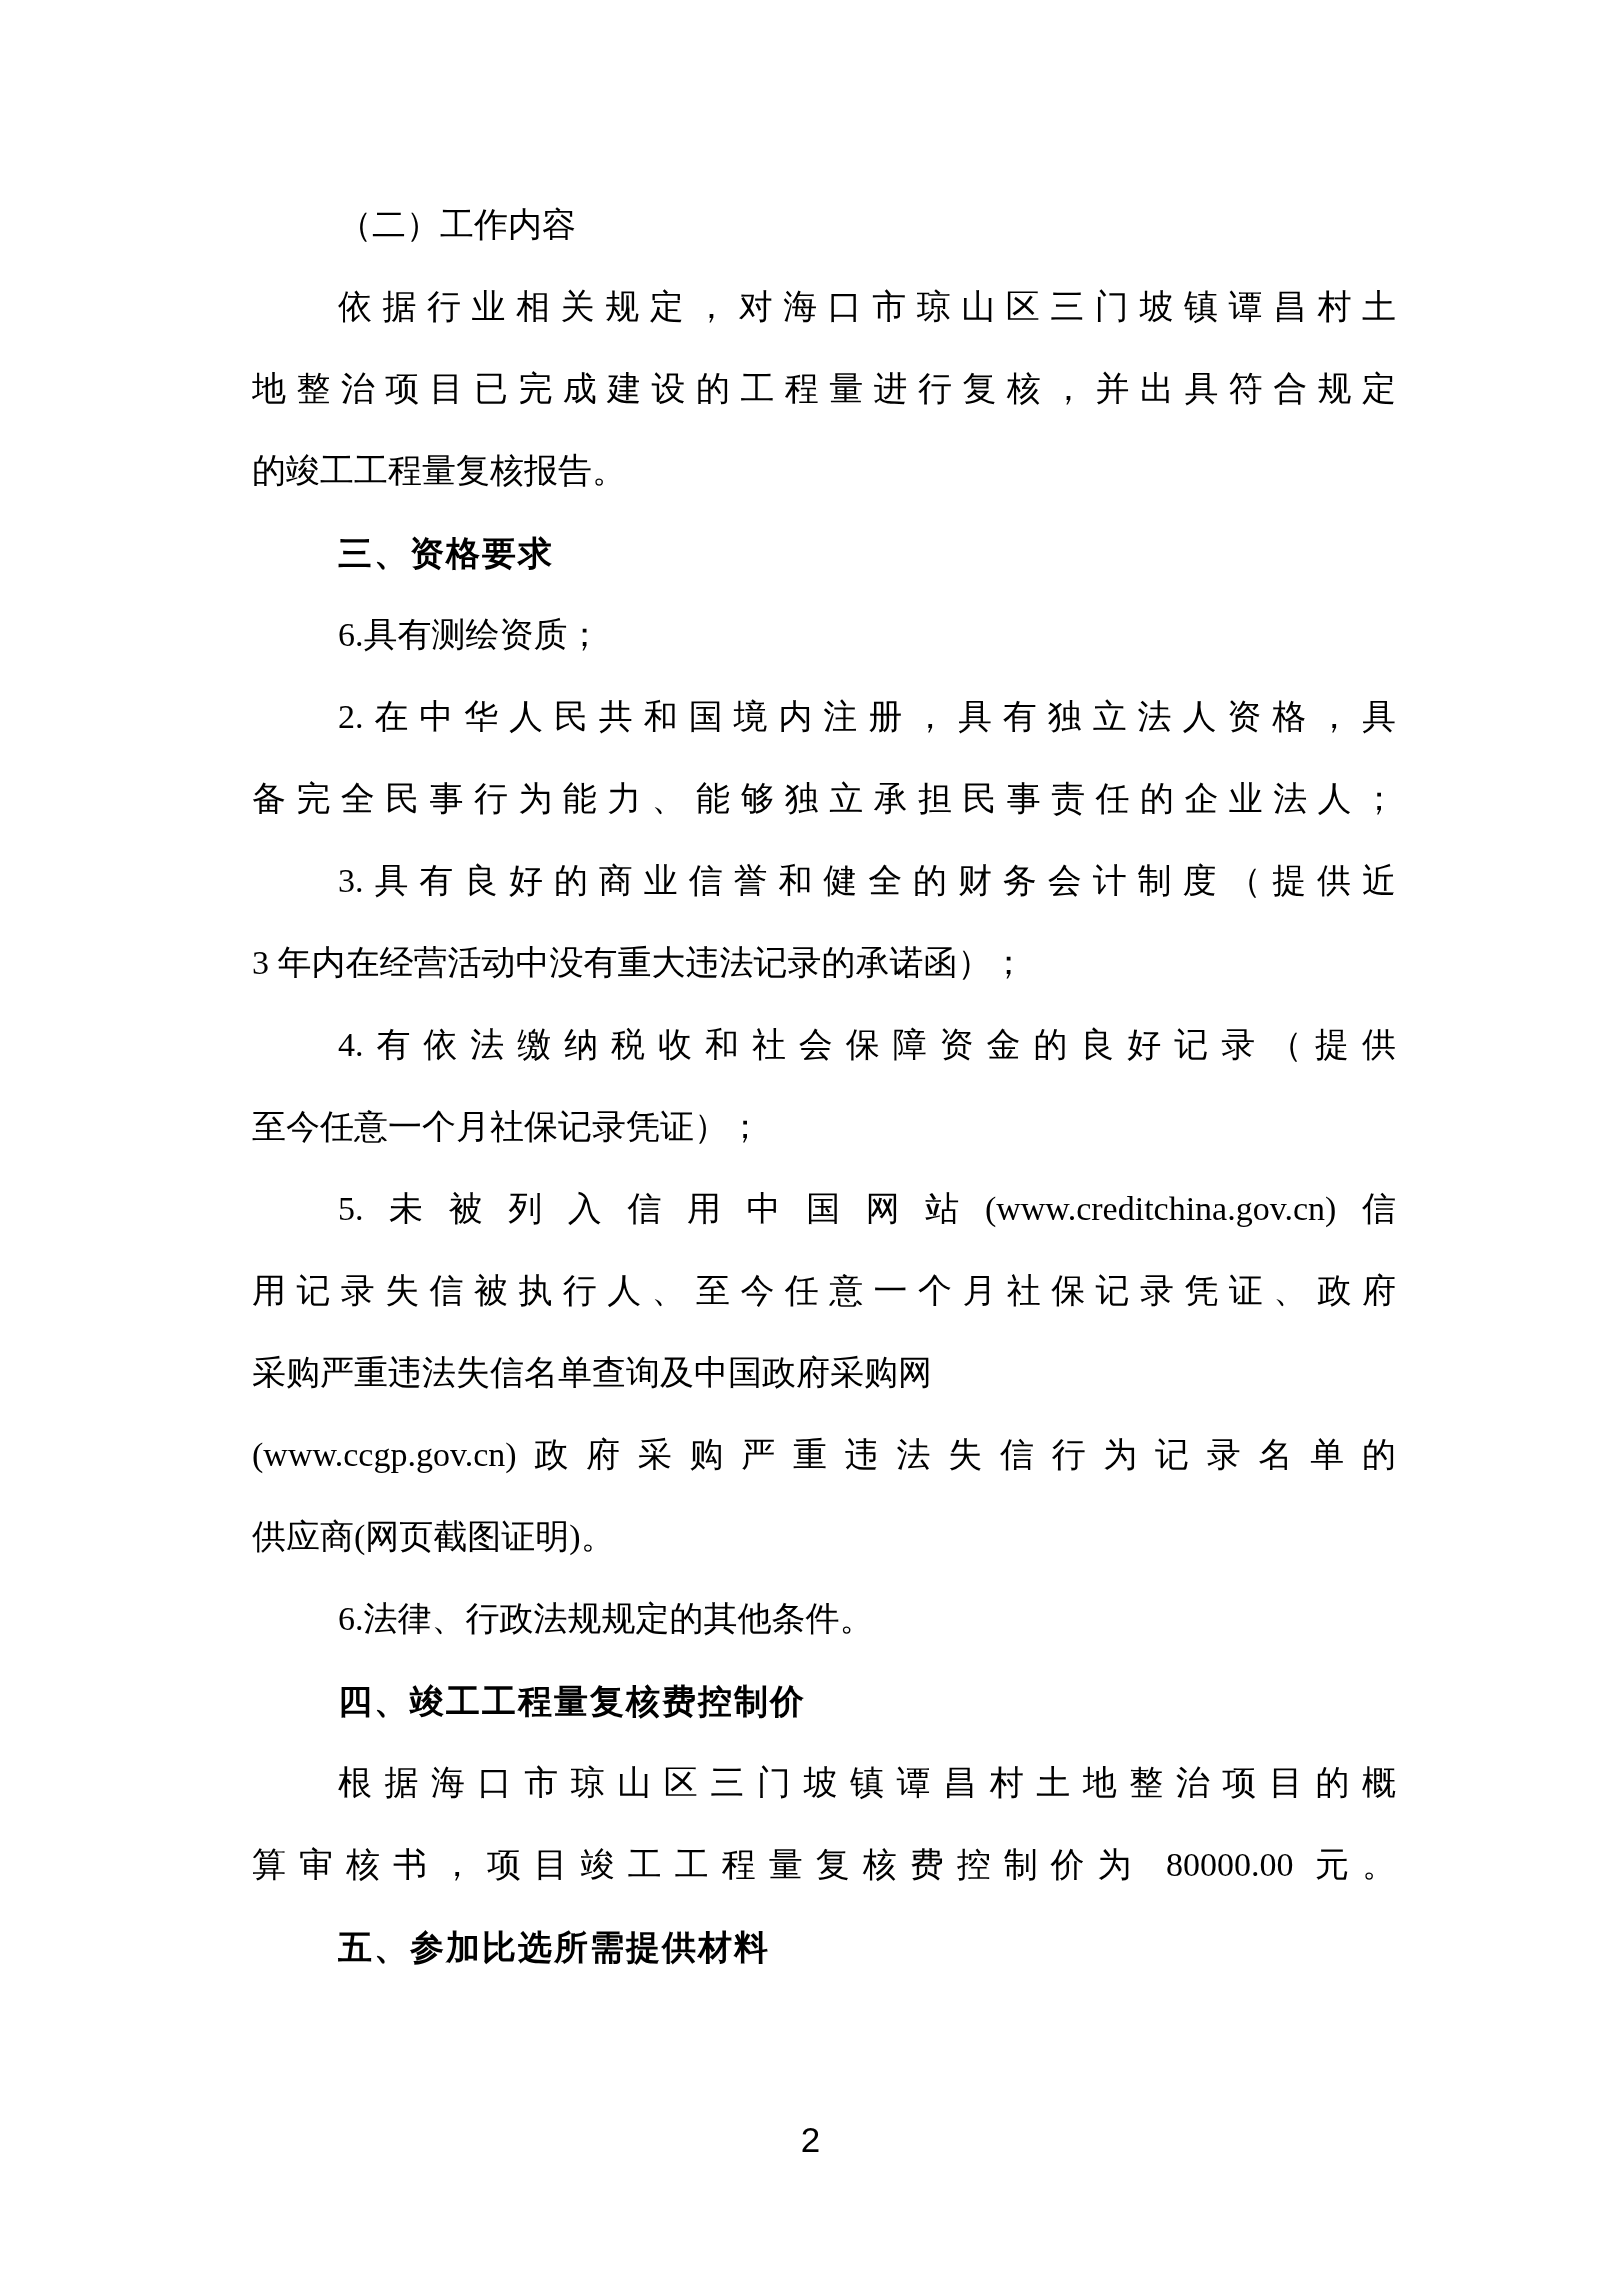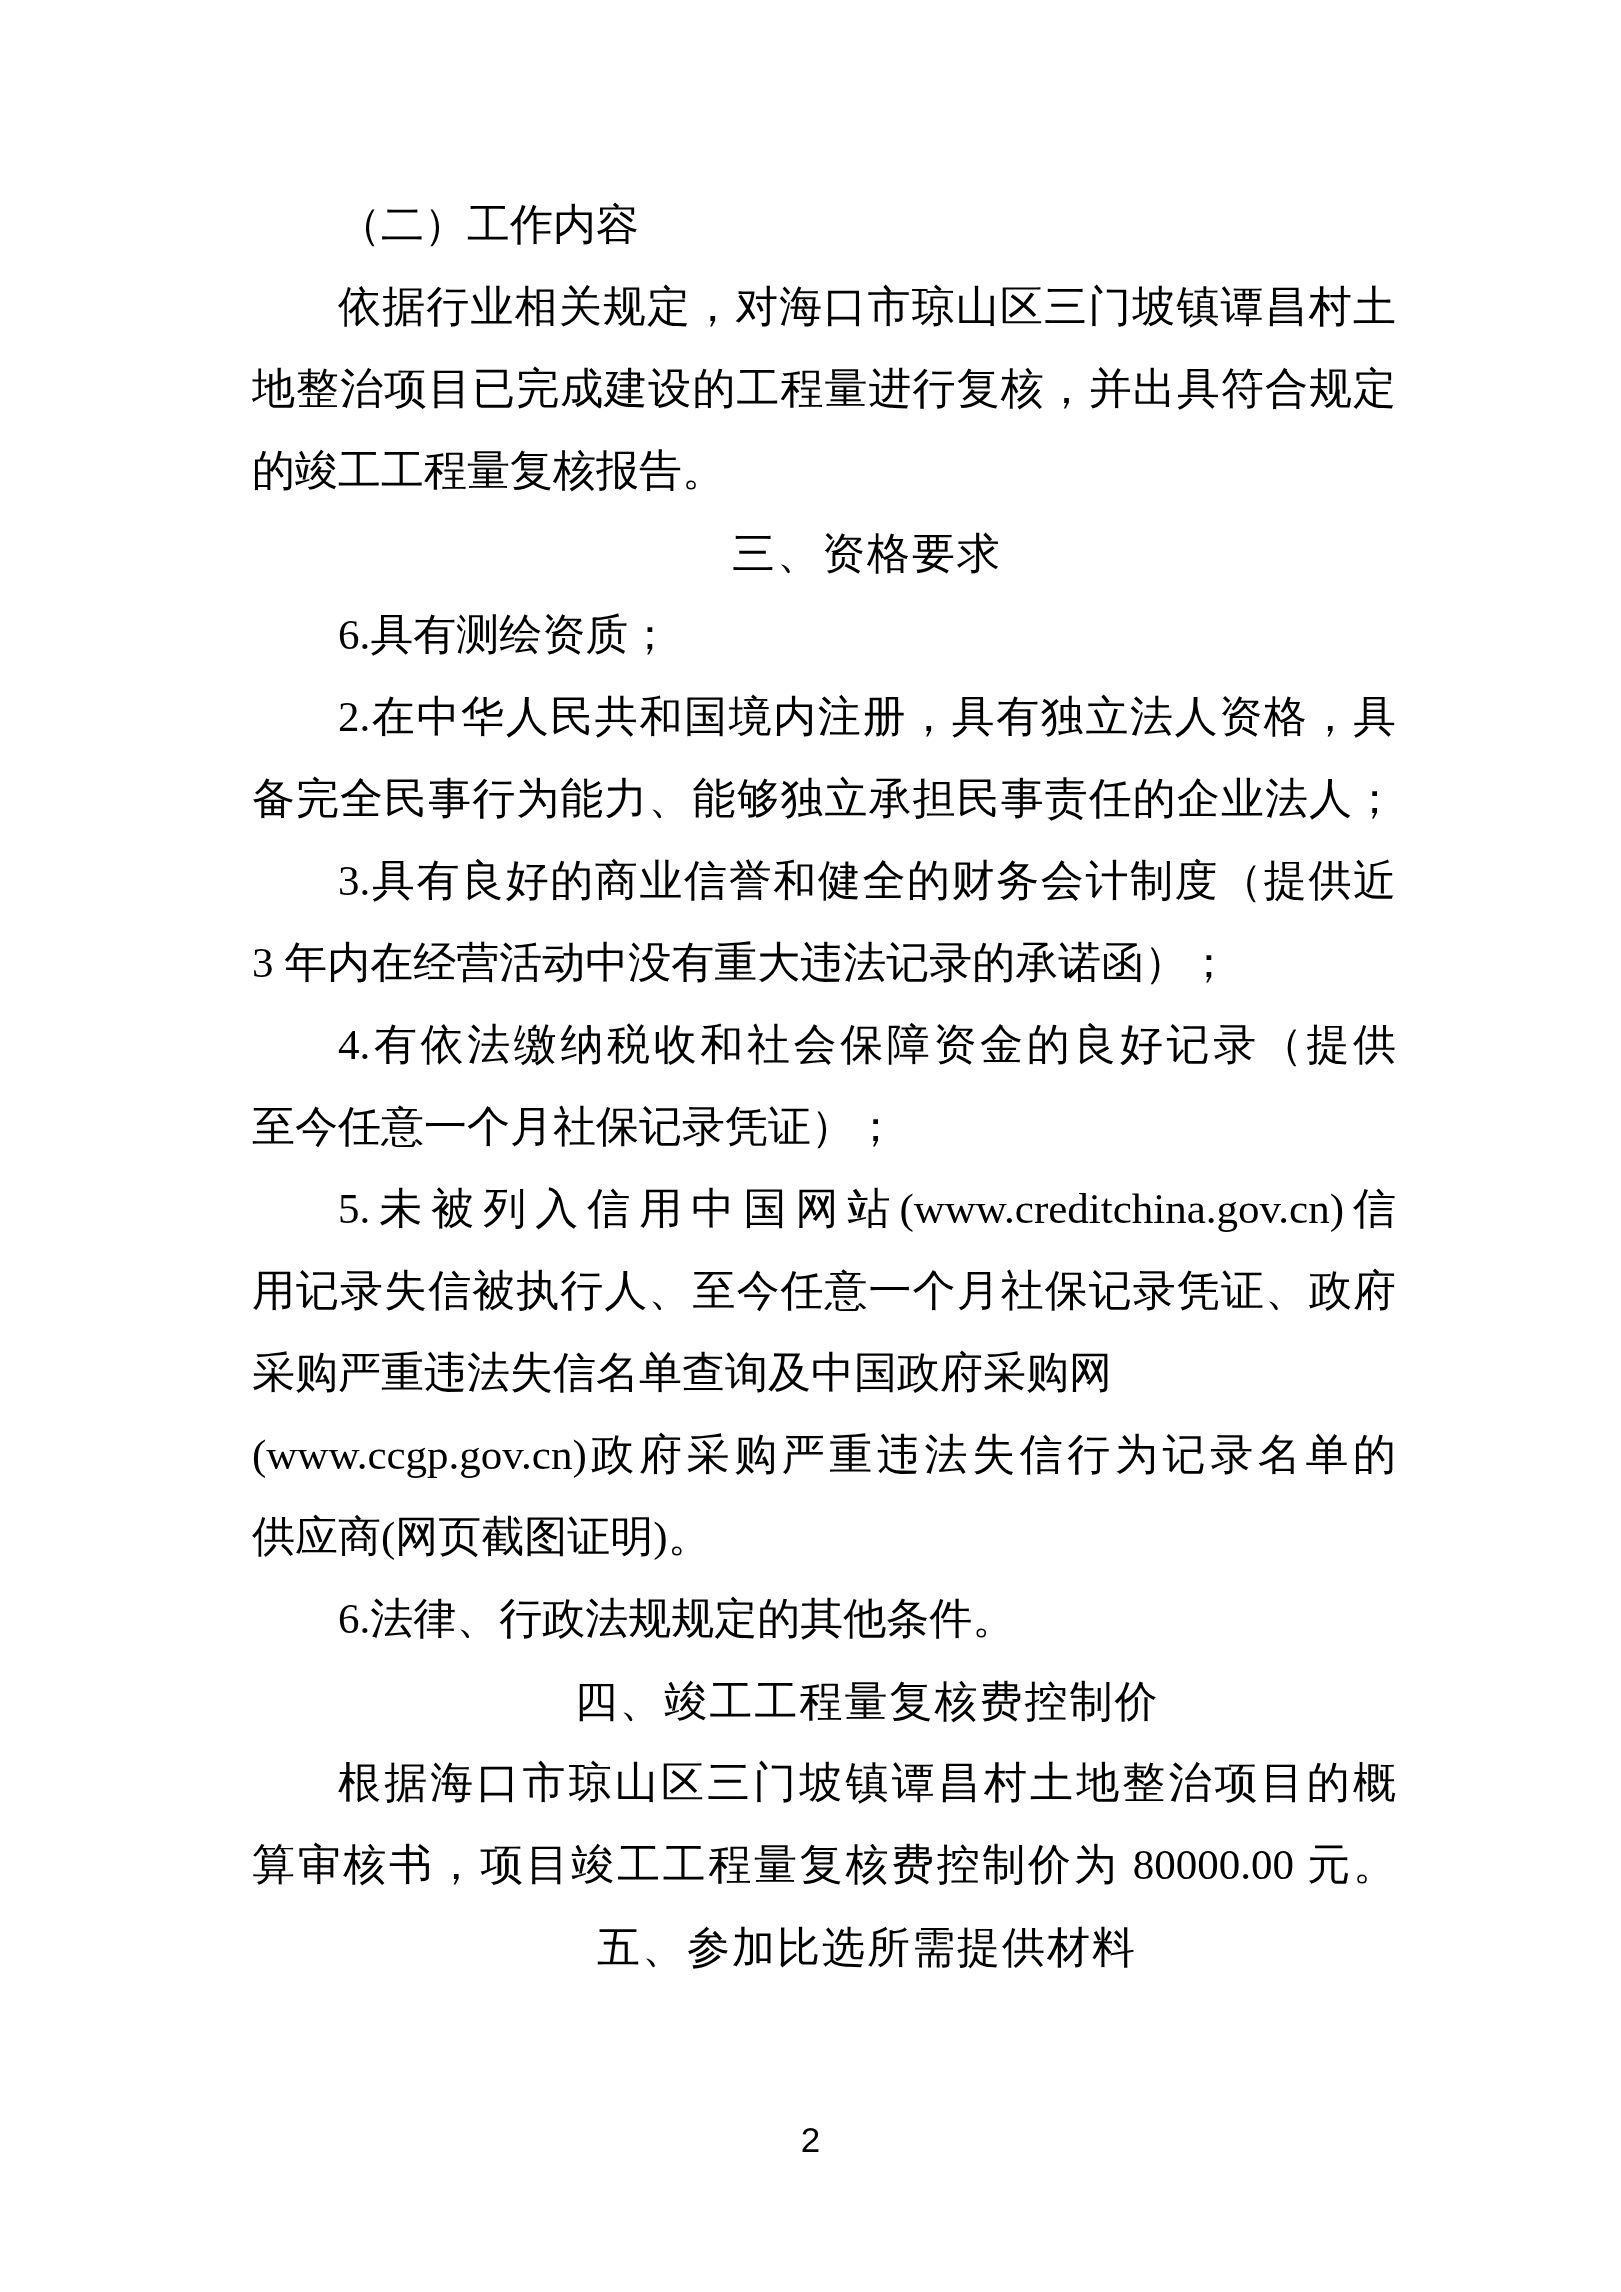--- a/index.html
+++ b/index.html
@@ -18,36 +18,35 @@
   }
   .content {
     position: absolute;
     left: 252px;
     top: 184px;
     width: 1144px;
   }
   .ln {
     height: 82px;
     line-height: 82px;
-    font-size: 43px;
+    font-size: 34px;
     color: #000000;
     white-space: nowrap;
   }
   .ind { text-indent: 86px; }
   .jf {
     white-space: normal;
     text-align: justify;
     text-align-last: justify;
     text-justify: inter-character;
   }
   .hd {
     font-family: "Liberation Sans", "DejaVu Sans", sans-serif;
-    font-weight: 400;
+    font-weight: 700;
     letter-spacing: 2px;
-    text-align: center;
   }
   .footer {
     position: absolute;
     left: 0;
     top: 2115px;
     width: 1621px;
     text-align: center;
     font-size: 35px;
     line-height: 49px;
     font-family: "Liberation Sans", "DejaVu Sans", sans-serif;

